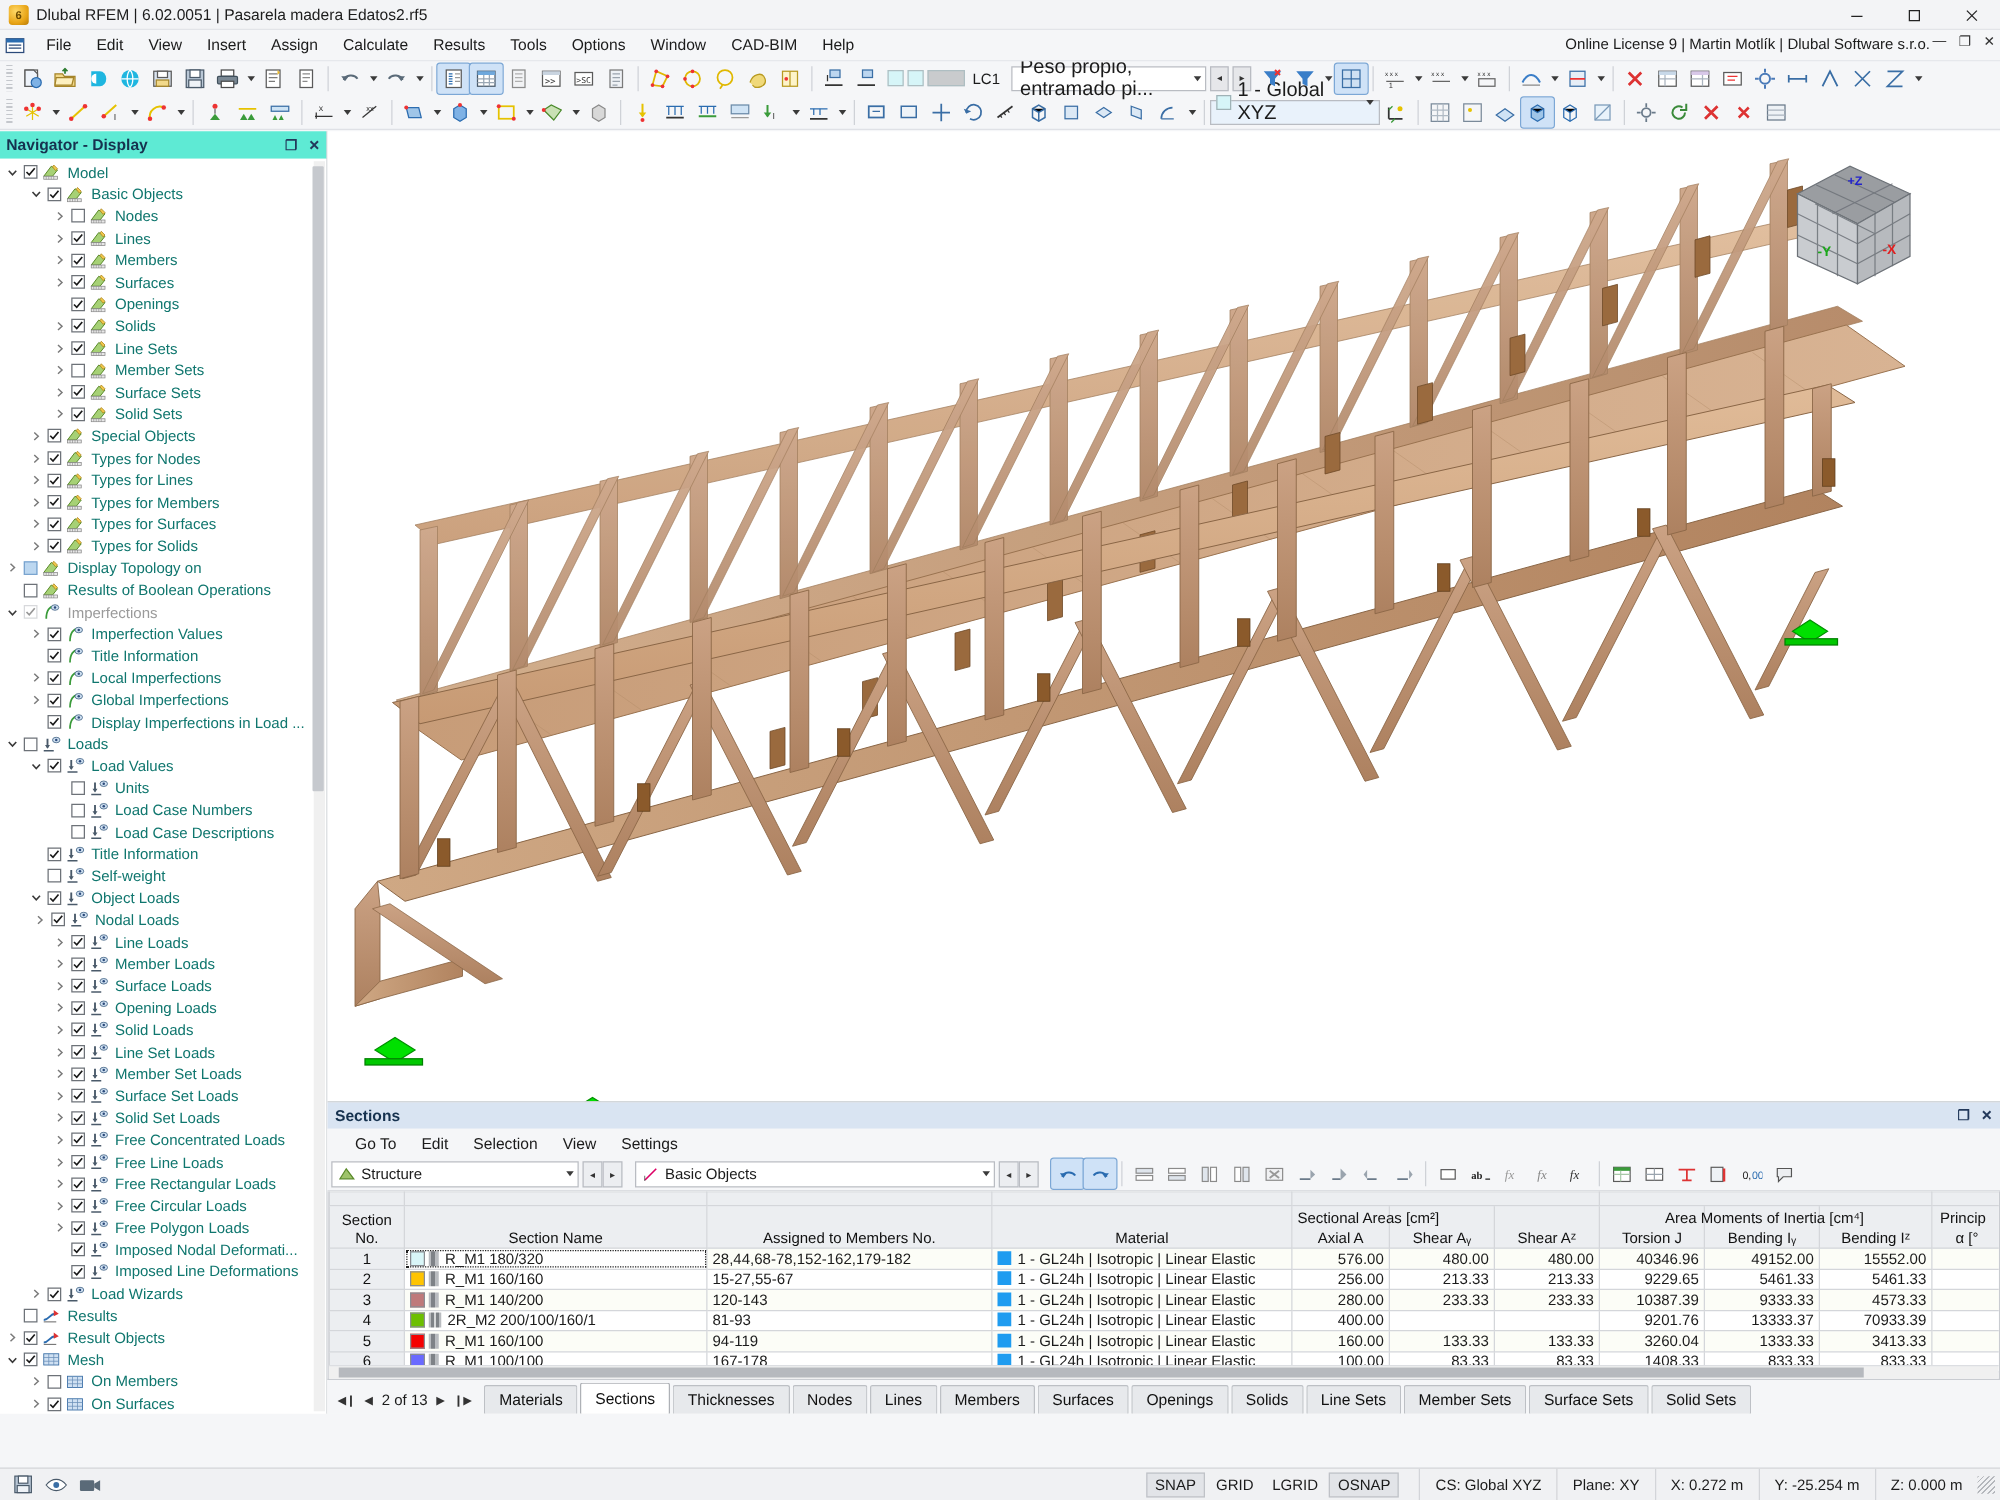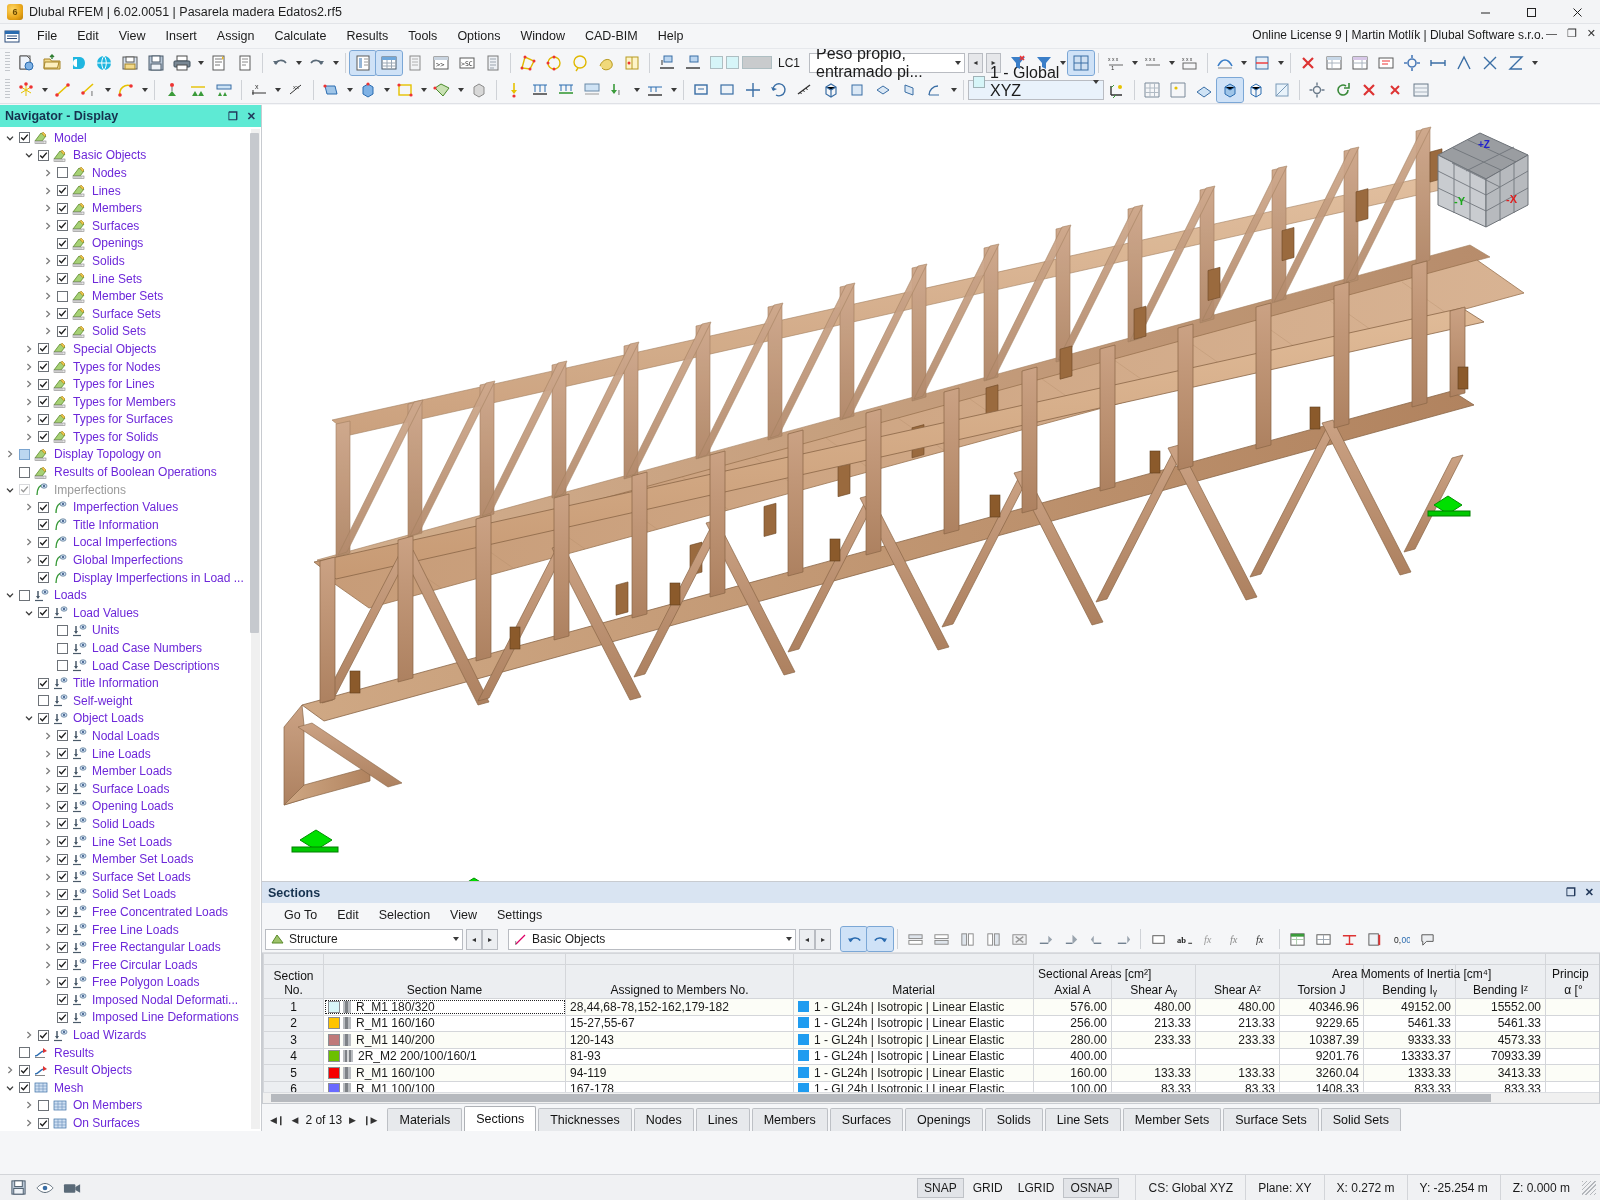--- a/index.html
+++ b/index.html
@@ -85,21 +85,21 @@
   }
   .nav-head-btns { display:flex; gap:9px; font-size:11px; color:#23395b; }
   .nav-tree { flex:1; overflow:hidden; position:relative; background:#fff; padding-top:2px; }
   .trow2 { display:flex; align-items:center; height:17.6px; white-space:nowrap; font-size:12px;}
   .exp { width:13px; text-align:center; color:#6b6b6b; font-size:10px; flex:none;}
   .cbx { width:11px;height:11px;border:1px solid #6d7278;background:#fff;flex:none;margin-right:4px;
          position:relative; }
   .cbx.grey { border-color:#a9adb2; }
   .cbx.blue { background:#bcd7f0; border-color:#7aa4cf; }
   .tico { width:15px;height:13px;flex:none;margin-right:5px;position:relative; }
-  .tlabel { color:#6d28d9; }
+  .tlabel { color:#0f766e; }
   .tlabel.dim { color:#9a9a9a; }
   .nav-scroll { position:absolute; right:1px; top:2px; width:9px; bottom:2px; background:#f0f0f0;}
   .nav-thumb { position:absolute; right:1px; top:4px; width:9px; height:500px; background:#c6c9ce;
                border-radius:1px;}
 
   
   .viewport { flex:1; background:#ffffff; position:relative; overflow:hidden; }
 
   
   .sections-panel {
@@ -1503,21 +1503,21 @@
               <svg width="15" height="13" viewBox="0 0 15 13">
                 <path d="M4 2v7" stroke="#4a5a6a" stroke-width="1.5"></path>
                 <path d="M2 7l2 3 2-3z" fill="#4a5a6a"></path>
                 <path d="M1 11.5h8" stroke="#4a5a6a" stroke-width="1.2"></path>
                 <ellipse cx="11" cy="3" rx="3" ry="2.2" fill="#cfe0f2" stroke="#4a6a8a" stroke-width=".7"></ellipse>
                 <circle cx="11" cy="3" r="1" fill="#2b4a7a"></circle>
               </svg>
             </span>
             <span class="tlabel">Object Loads</span>
           </div>
-          <div class="trow2" style="padding-left: 44px;">
+          <div class="trow2" style="padding-left: 28px;">
             <span class="exp">
               <svg width="8" height="8" viewBox="0 0 8 8">
                 <path d="M2.4 1L5.6 4L2.4 7" fill="none" stroke="#7a7a7a" stroke-width="1.2"></path>
               </svg>
             </span>
             <span class="cbx" style="display: flex; align-items: center; justify-content: center;">
               <svg width="9" height="9" viewBox="0 0 9 9">
                 <path d="M1.2 4.6L3.4 6.8L7.8 1.6" fill="none" stroke="#1a1a1a" stroke-width="1.35"></path>
               </svg>
             </span>

